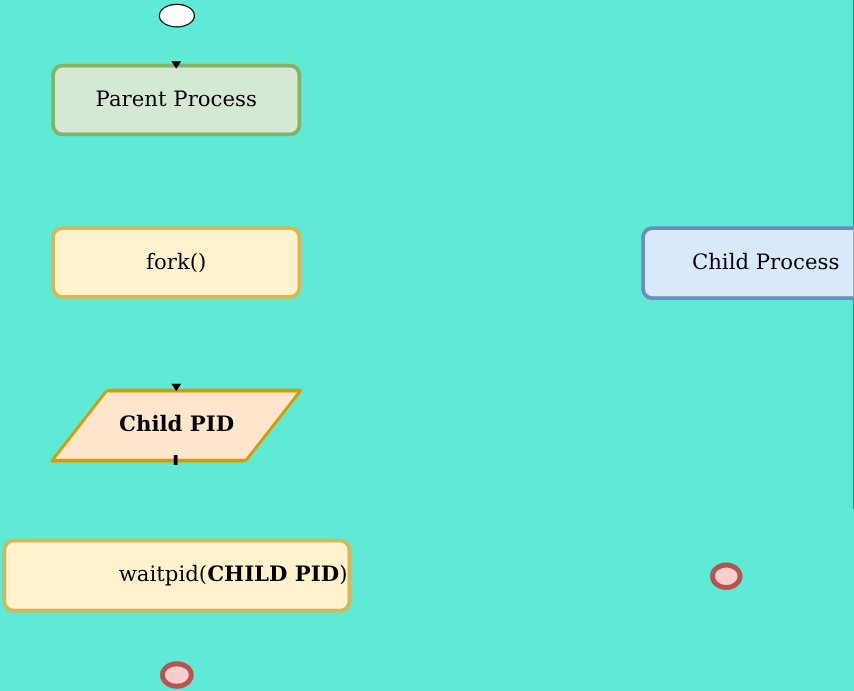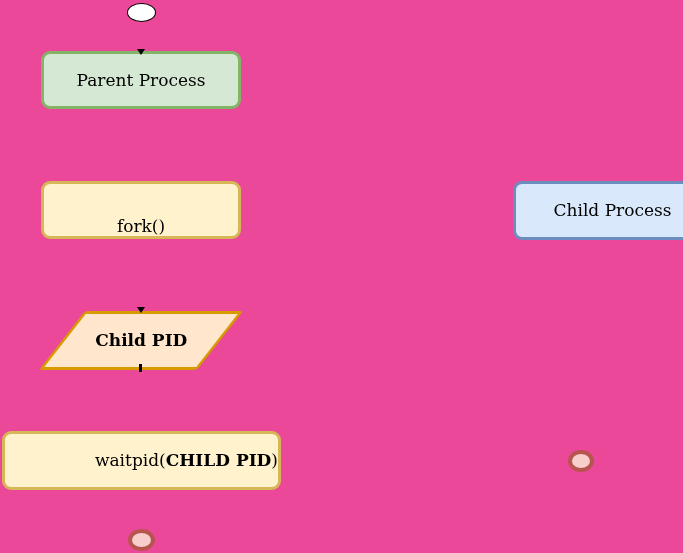--- a/index.html
+++ b/index.html
@@ -4,21 +4,21 @@
 <style>
   html, body {
     margin: 0;
     padding: 0;
     background: #000000;
   }
   .canvas {
     position: relative;
     width: 683px;
     height: 553px;
-    background: #ec4899;
+    background: #5eead4;
     overflow: hidden;
     font-family: "DejaVu Serif", serif;
   }
   .node {
     position: absolute;
     box-sizing: border-box;
     display: flex;
     align-items: center;
     justify-content: center;
   }
@@ -34,21 +34,21 @@
     line-height: 1.2;
   }
   .label b { font-weight: bold; }
 
   .terminal {
     border-radius: 50%;
   }
 
   .node-start      { left: 127px; top: 3px;   width: 29px;  height: 19px; border: 1px solid #000; }
   .node-parent     { left: 41px;  top: 51px;  width: 200px; height: 58px; }
-  .node-fork       { left: 41px;  top: 181px; width: 200px; height: 58px; align-items: flex-end; }
+  .node-fork       { left: 41px;  top: 181px; width: 200px; height: 58px; }
   .node-child      { left: 481px; top: 181px; width: 199px; height: 59px; }
   .node-waitpid    { left: 2px;   top: 431px; width: 279px; height: 59px; }
   .node-end-child  { left: 568px; top: 450px; width: 26px;  height: 22px; border-width: 4px; border-style: solid; }
   .node-end-parent { left: 128px; top: 529px; width: 27px;  height: 22px; border-width: 4px; border-style: solid; }
 
   
   .node-childpid {
     left: 62px; top: 311px; width: 158px; height: 59px;
     border: 3px solid #000;
     border-radius: 3px;

